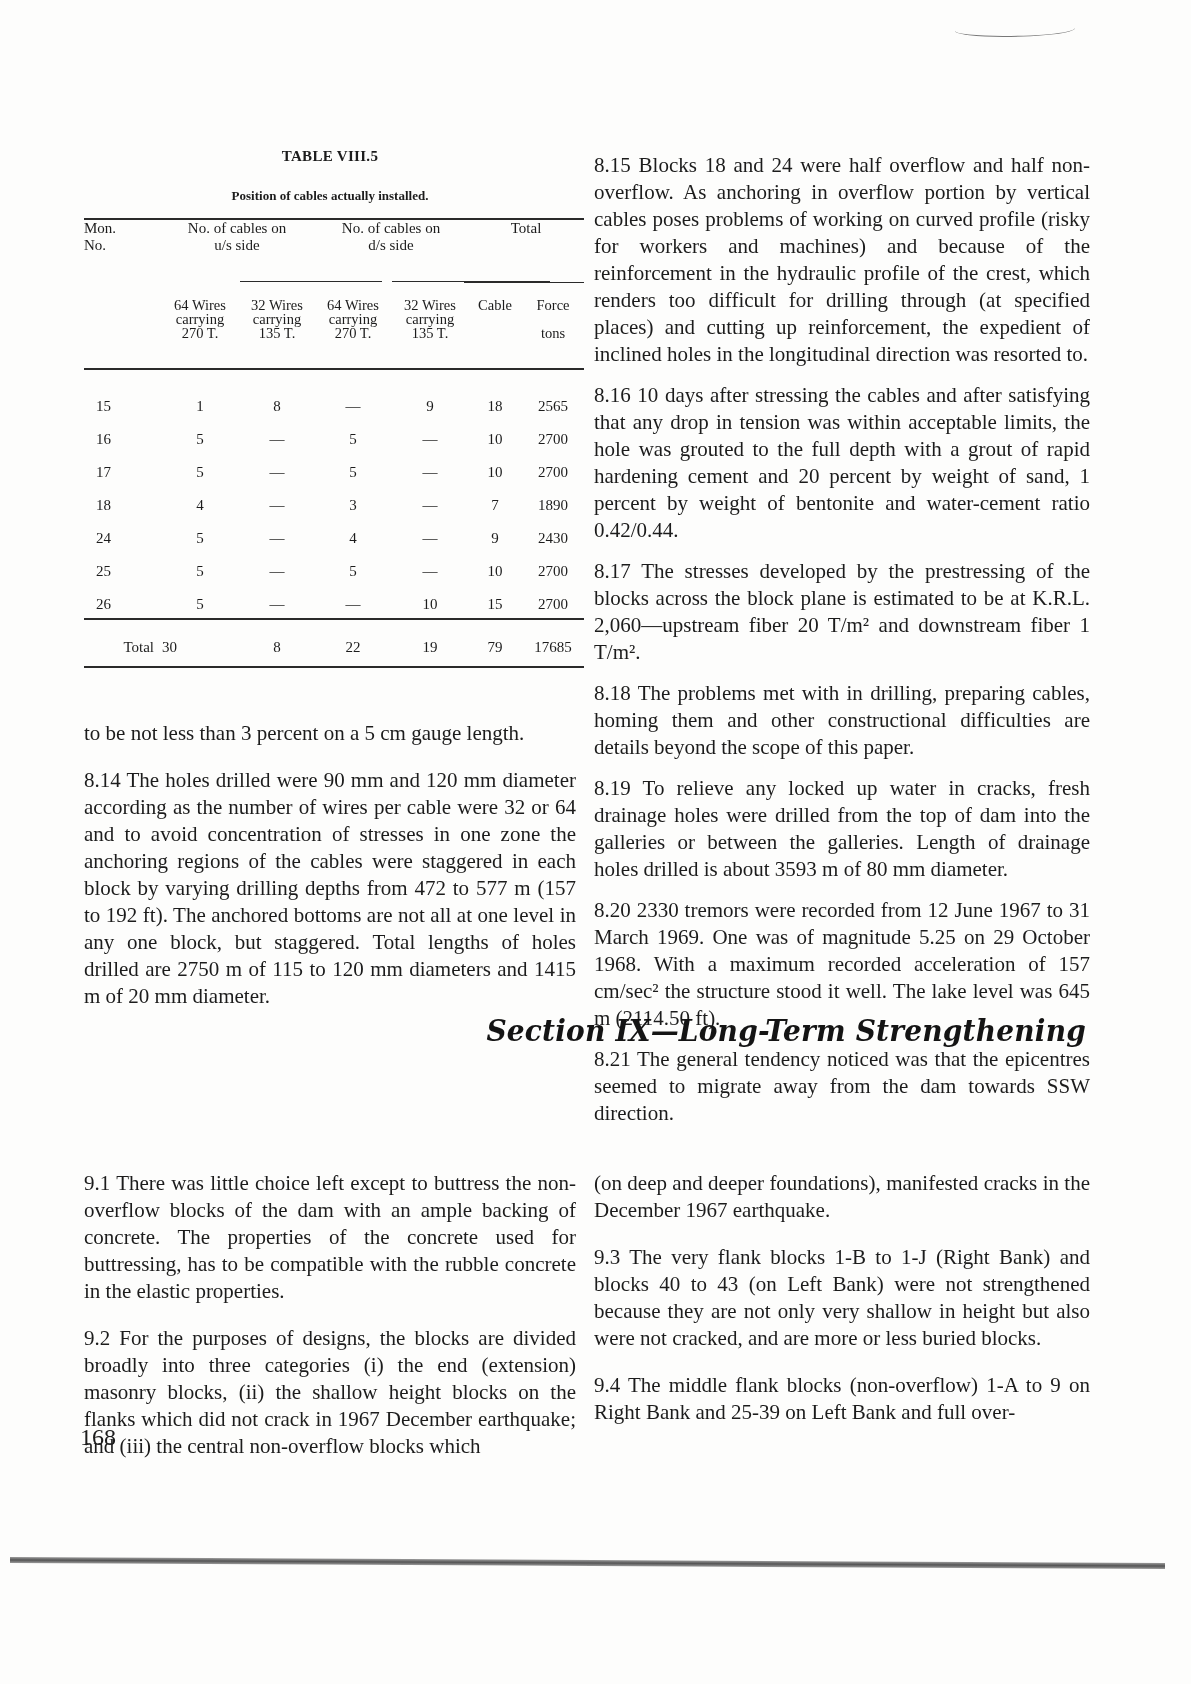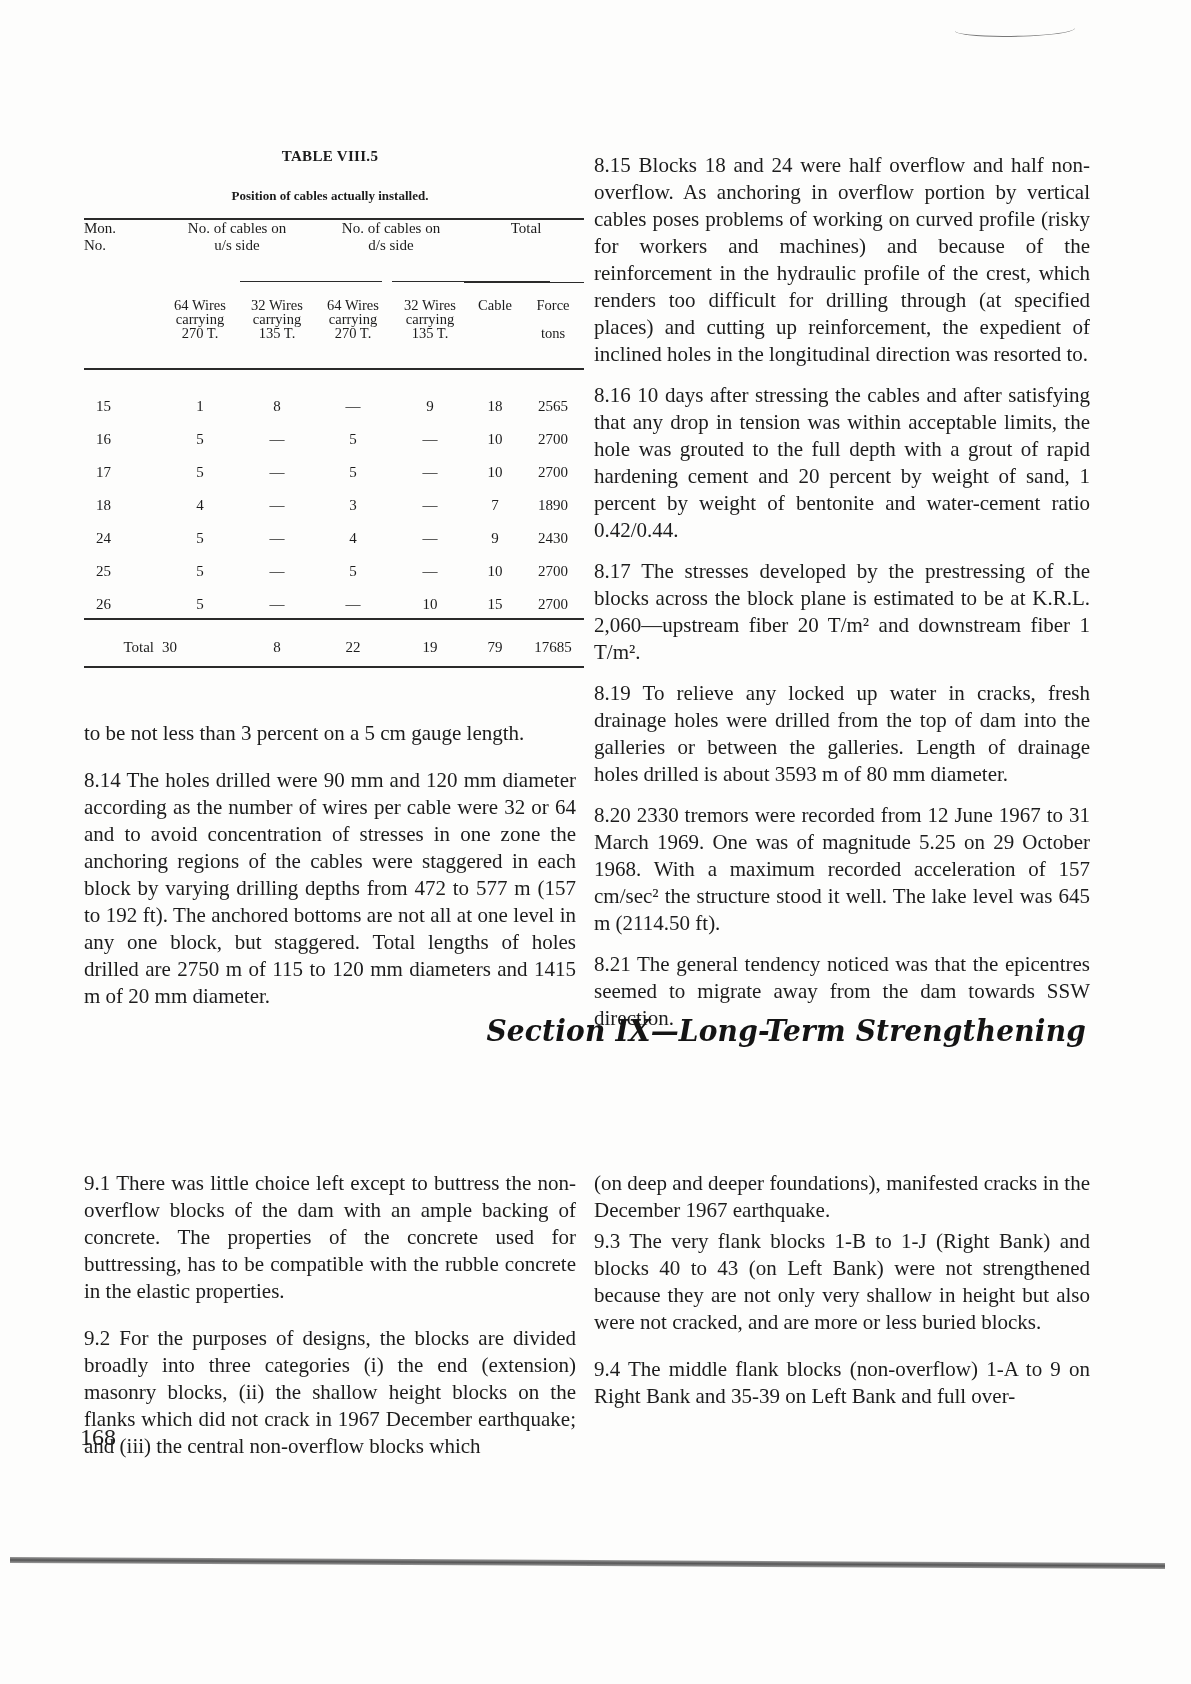--- a/index.html
+++ b/index.html
@@ -169,32 +169,33 @@
 
 <div class="col left" style="top:720px;">
   <p>to be not less than 3 percent on a 5 cm gauge length.</p>
   <p style="margin-top:20px;">8.14 The holes drilled were 90 mm and 120 mm diameter according as the number of wires per cable were 32 or 64 and to avoid concentration of stresses in one zone the anchoring regions of the cables were staggered in each block by varying drilling depths from 472 to 577 m (157 to 192 ft). The anchored bottoms are not all at one level in any one block, but staggered. Total lengths of holes drilled are 2750 m of 115 to 120 mm diameters and 1415 m of 20 mm diameter.</p>
 </div>
 
 <div class="col right" style="top:152px;">
   <p>8.15 Blocks 18 and 24 were half overflow and half non-overflow. As anchoring in overflow portion by vertical cables poses problems of working on curved profile (risky for workers and machines) and because of the reinforcement in the hydraulic profile of the crest, which renders too difficult for drilling through (at specified places) and cutting up reinforcement, the expedient of inclined holes in the longitudinal direction was resorted to.</p>
   <p>8.16 10 days after stressing the cables and after satisfying that any drop in tension was within acceptable limits, the hole was grouted to the full depth with a grout of rapid hardening cement and 20 percent by weight of sand, 1 percent by weight of bentonite and water-cement ratio 0.42/0.44.</p>
   <p>8.17 The stresses developed by the prestressing of the blocks across the block plane is estimated to be at K.R.L. 2,060—upstream fiber 20 T/m² and downstream fiber 1 T/m².</p>
+  <p>8.18 The problems met with in drilling, preparing cables, homing them and other constructional difficulties are details beyond the scope of this paper.</p>
   <p>8.19 To relieve any locked up water in cracks, fresh drainage holes were drilled from the top of dam into the galleries or between the galleries. Length of drainage holes drilled is about 3593 m of 80 mm diameter.</p>
   <p>8.20 2330 tremors were recorded from 12 June 1967 to 31 March 1969. One was of magnitude 5.25 on 29 October 1968. With a maximum recorded acceleration of 157 cm/sec² the structure stood it well. The lake level was 645 m (2114.50 ft).</p>
   <p>8.21 The general tendency noticed was that the epicentres seemed to migrate away from the dam towards SSW direction.</p>
 </div>
 
 <div class="abs section-heading">Section IX—Long-Term Strengthening</div>
 
 <div class="col left" style="top:1170px;">
   <p style="margin-bottom:20px;">9.1 There was little choice left except to buttress the non-overflow blocks of the dam with an ample backing of concrete. The properties of the concrete used for buttressing, has to be compatible with the rubble concrete in the elastic properties.</p>
   <p>9.2 For the purposes of designs, the blocks are divided broadly into three categories (i) the end (extension) masonry blocks, (ii) the shallow height blocks on the flanks which did not crack in 1967 December earthquake; and (iii) the central non-overflow blocks which</p>
 </div>
 
 <div class="col right" style="top:1170px;">
-  <p style="margin-bottom:4px;">(on deep and deeper foundations), manifested cracks in the December 1967 earthquake.</p>
+  <p style="margin-bottom:20px;">(on deep and deeper foundations), manifested cracks in the December 1967 earthquake.</p>
   <p style="margin-bottom:20px;">9.3 The very flank blocks 1-B to 1-J (Right Bank) and blocks 40 to 43 (on Left Bank) were not strengthened because they are not only very shallow in height but also were not cracked, and are more or less buried blocks.</p>
-  <p>9.4 The middle flank blocks (non-overflow) 1-A to 9 on Right Bank and 35-39 on Left Bank and full over-</p>
+  <p>9.4 The middle flank blocks (non-overflow) 1-A to 9 on Right Bank and 25-39 on Left Bank and full over-</p>
 </div>
 
 <div class="abs page-number">168</div>
 <div class="abs bottom-bar"></div>
 
 </body></html>

